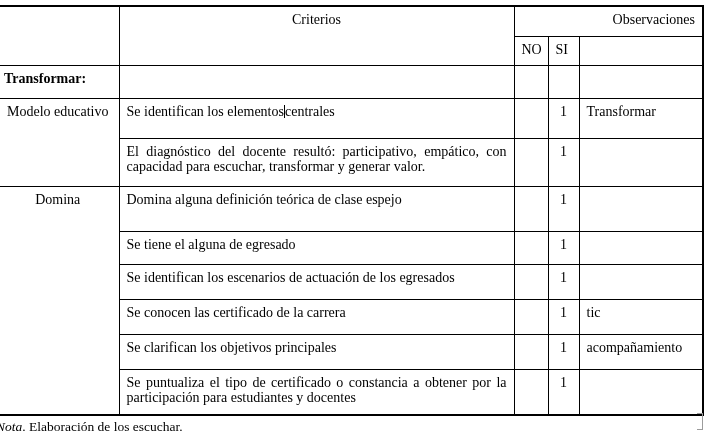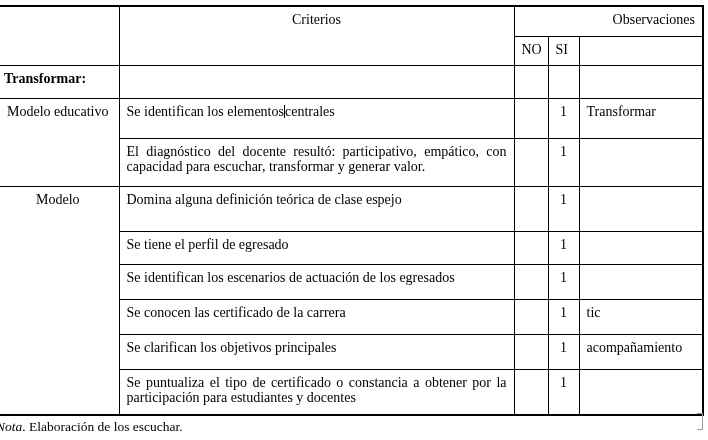--- a/index.html
+++ b/index.html
@@ -95,30 +95,30 @@
       <td class="just">
         <span>El diagnóstico del docente resultó: participativo, empático, con capacidad para escuchar, transformar y generar valor.</span>
       </td>
       <td></td>
       <td class="si-c"><span>1</span></td>
       <td></td>
     </tr>
 
     <tr style="height:45px">
       <td rowspan="6" class="cat">
-        <span>Modelo</span>
+        <span>Domina</span>
       </td>
       <td><span>Domina alguna definición teórica de clase espejo</span></td>
       <td></td>
       <td class="si-c"><span>1</span></td>
       <td></td>
     </tr>
 
     <tr style="height:33px">
-      <td><span>Se tiene el perfil de egresado</span></td>
+      <td><span>Se tiene el alguna de egresado</span></td>
       <td></td>
       <td class="si-c"><span>1</span></td>
       <td></td>
     </tr>
 
     <tr style="height:35px">
       <td><span>Se identifican los escenarios de actuación de los egresados</span></td>
       <td></td>
       <td class="si-c"><span>1</span></td>
       <td></td>

